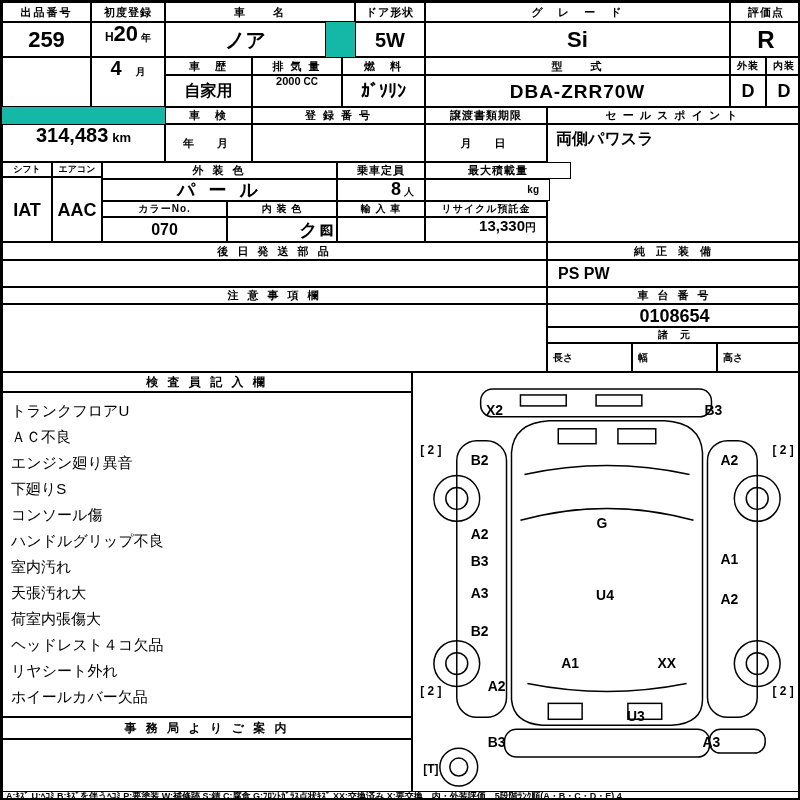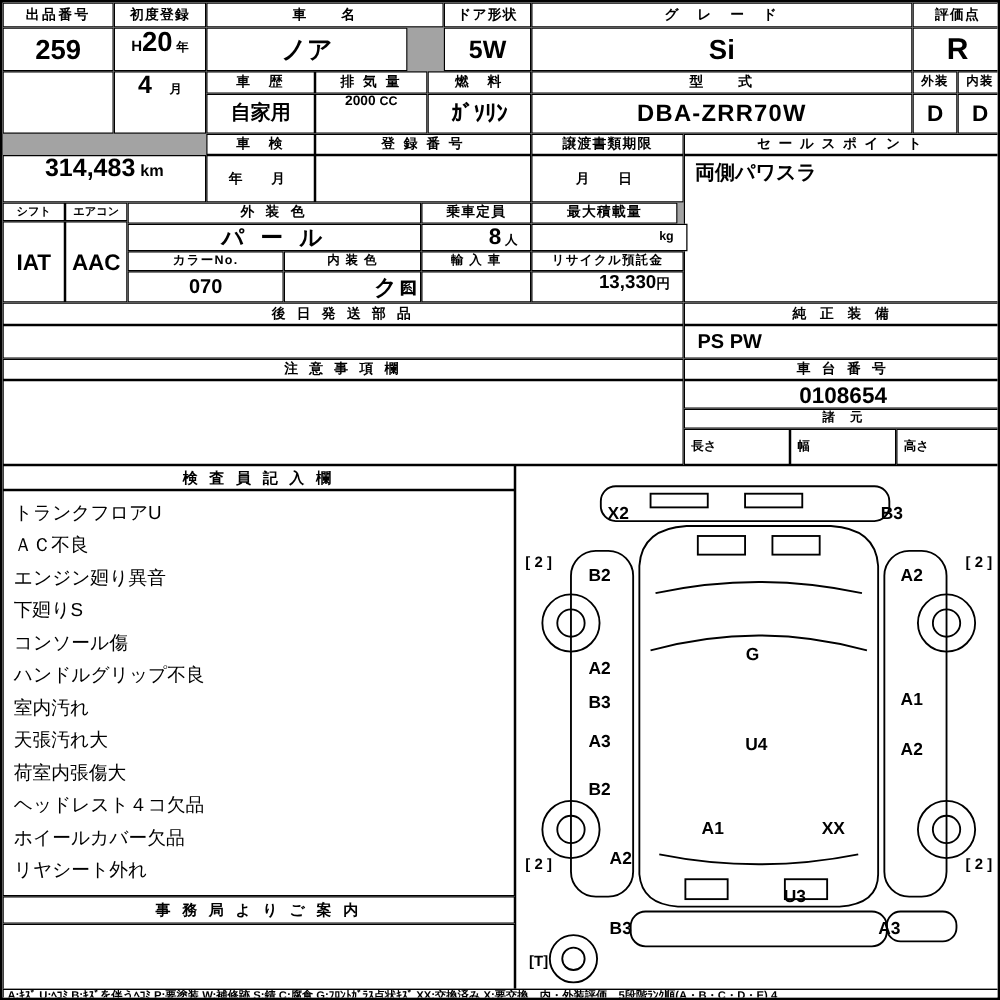--- a/index.html
+++ b/index.html
@@ -1,18 +1,18 @@
 <!DOCTYPE html>
 <html><head>
 <meta charset="utf-8">
 <style>
   * { margin:0; padding:0; box-sizing:border-box; }
   html,body { width:800px; height:800px; }
   body { font-family:"Liberation Sans","DejaVu Sans",sans-serif; background:#fff; color:#000; }
-  .sheet { position:relative; width:800px; height:800px; border:2px solid #000; background:#a3a3a3; overflow:hidden; }
+  .sheet { position:relative; width:800px; height:800px; border:2px solid #000; background:#14b8a6; overflow:hidden; }
   .c { position:absolute; border:1px solid #000; background:#fff; display:flex; align-items:center; justify-content:center; overflow:hidden; white-space:nowrap; line-height:1; }
   .h  { font-weight:700; font-size:11px; letter-spacing:2px; }
   .h10{ font-weight:700; font-size:10px; letter-spacing:1px; }
   .h9 { font-weight:700; font-size:9px;  letter-spacing:0; }
   .b  { font-weight:700; }
   .fs24{font-size:24px}.fs22{font-size:22px}.fs20{font-size:20px}.fs19{font-size:19px}
   .fs18{font-size:18px}.fs17{font-size:11px}.fs16{font-size:16px}.fs15{font-size:15px}
   .fs14{font-size:18px}.fs13{font-size:13px}.fs12{font-size:12px}.fs11{font-size:11px}.fs10{font-size:10px}
   .base { align-items:baseline; }
   .unit { font-size:10px; font-weight:700; margin-left:3px; }
@@ -85,21 +85,21 @@
   </div>
   <div class="c b fs11 ls6" style="left:163px;top:122px;width:87px;height:38px">年　月</div>
   <div class="c" style="left:250px;top:122px;width:173px;height:38px"></div>
   <div class="c b fs11 ls6" style="left:423px;top:122px;width:122px;height:38px">月　日</div>
   <div class="c b fs16 tl" style="left:545px;top:122px;width:255px;height:118px">両側パワスラ</div>
 
   <div class="c h9" style="left:0;top:160px;width:50px;height:15px">シフト</div>
   <div class="c h9" style="left:50px;top:160px;width:50px;height:15px">エアコン</div>
   <div class="c h ls3" style="left:100px;top:160px;width:235px;height:17px">外 装 色</div>
   <div class="c h ls1" style="left:335px;top:160px;width:88px;height:17px">乗車定員</div>
-  <div class="c h ls1" style="left:423px;top:160px;width:117px;height:17px">最大積載量</div>
+  <div class="c h ls1" style="left:423px;top:160px;width:146px;height:17px">最大積載量</div>
 
   <div class="c b fs18" style="left:0;top:175px;width:50px;height:65px">IAT</div>
   <div class="c b fs18" style="left:50px;top:175px;width:50px;height:65px">AAC</div>
   <div class="c b fs14 ls4" style="left:100px;top:177px;width:235px;height:22px">パ ー ル</div>
   <div class="c base rgt" style="left:335px;top:177px;width:88px;height:22px">
     <span class="b fs18">8</span>
     <span class="unit">人</span>
   </div>
   <div class="c rgt" style="left:423px;top:177px;width:125px;height:22px">
     <span class="b fs10">kg</span>
@@ -146,22 +146,22 @@
       <div class="note-item">トランクフロアU</div>
       <div class="note-item">ＡＣ不良</div>
       <div class="note-item">エンジン廻り異音</div>
       <div class="note-item">下廻りS</div>
       <div class="note-item">コンソール傷</div>
       <div class="note-item">ハンドルグリップ不良</div>
       <div class="note-item">室内汚れ</div>
       <div class="note-item">天張汚れ大</div>
       <div class="note-item">荷室内張傷大</div>
       <div class="note-item">ヘッドレスト４コ欠品</div>
+      <div class="note-item">リヤシート外れ</div>
       <div class="note-item">ホイールカバー欠品</div>
-      <div class="note-item">リヤシート外れ</div>
     </div>
 
   <div class="c b fs12" style="left:0;top:715px;width:410px;height:22px;letter-spacing:3px">事 務 局 よ り ご 案 内</div>
   <div class="c" style="left:0;top:737px;width:410px;height:53px"></div>
 
   <div class="c" style="left:410px;top:370px;width:390px;height:420px">
     <svg viewBox="0 0 390 420">
       <g class="outline">
         <rect x="68" y="16" width="232" height="28" rx="12"></rect>
         <rect x="108" y="22" width="46" height="11"></rect>

